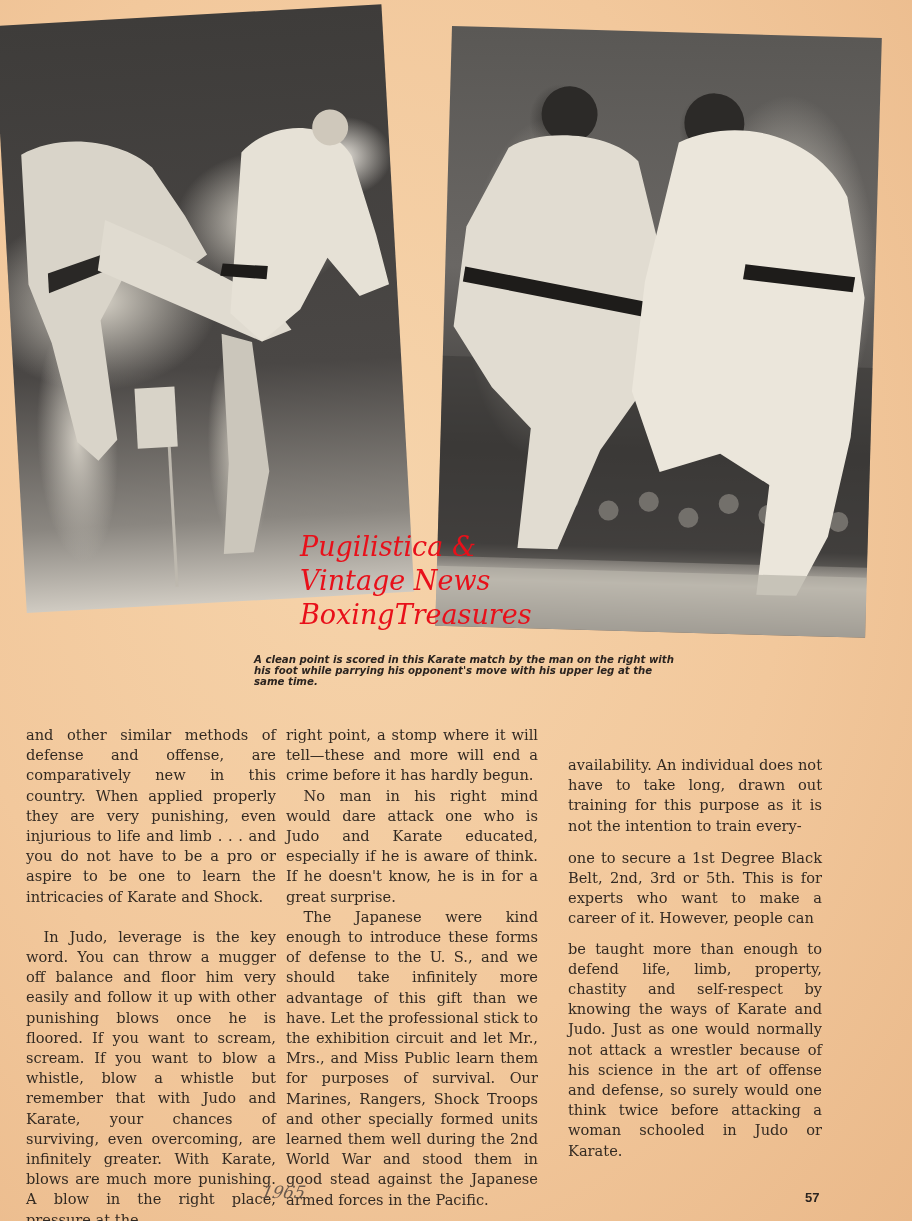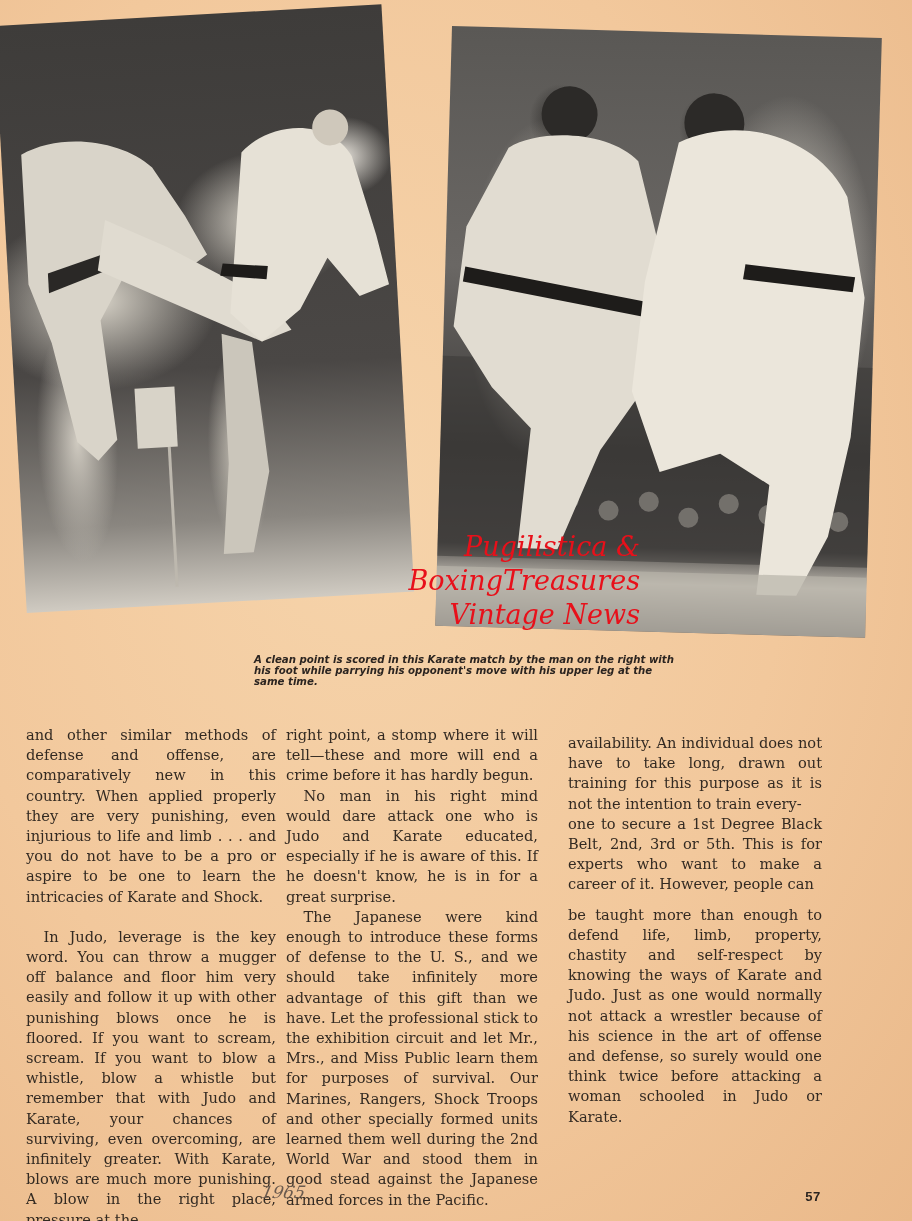--- a/index.html
+++ b/index.html
@@ -41,32 +41,32 @@
     position: absolute; font-size: 14.6px; line-height: 20.2px;
     text-align: justify; color: #332a22;
   }
   .column p { margin: 0; }
   .column p.indent { text-indent: 1.2em; }
   .col1 { left: 26px; top: 725px; width: 250px; }
   .col2 { left: 286px; top: 725px; width: 252px; }
   .col3 { left: 568px; top: 725px; width: 254px; }
   .watermark {
     position: absolute; left: 300px; top: 530px; width: 340px;
-    text-align: right; color: #e8101a;
+    text-align: left; color: #e8101a;
     font-family: "DejaVu Serif", serif; font-style: italic;
     font-size: 27px; line-height: 34px; pointer-events: none;
   }
   .handwritten {
     position: absolute; left: 262px; top: 1182px;
     font-family: "DejaVu Serif", serif; font-style: italic;
     font-size: 17px; color: #6a5a4e; transform: skewX(-12deg);
   }
   .page-number {
     position: absolute; left: 805px; top: 1190px;
-    font-family: Liberation Mono, monospace; font-weight: bold; font-size: 13px; color: #2b2420;
+    font-family: Liberation Sans, sans-serif; font-weight: bold; font-size: 13px; color: #2b2420;
   }
 </style>
 </head>
 <body>
 
 <div class="photo" id="photo-left">
   <svg class="photo-figure" width="388" height="588" viewBox="0 0 388 588">
 
     <path d="M20,130 C60,110 120,120 150,150 L180,200 L200,240 L170,260 L120,250 L90,300 L100,420 L80,440 L60,420 L40,320 L20,260 Z" fill="#d9d4c9"></path>
     <path d="M40,250 L110,230 L100,250 L40,270 Z" fill="#2a2826"></path>
@@ -112,30 +112,30 @@
 
 <div class="caption">A clean point is scored in this Karate match by the man on the right with his foot while parrying his opponent's move with his upper leg at the same time.</div>
 
 <div class="column col1">
   <p>and other similar methods of defense and offense, are comparatively new in this country. When applied properly they are very punishing, even injurious to life and limb . . . and you do not have to be a pro or aspire to be one to learn the intricacies of Karate and Shock.</p>
   <p class="indent" style="margin-top:20px">In Judo, leverage is the key word. You can throw a mugger off balance and floor him very easily and follow it up with other punishing blows once he is floored. If you want to scream, scream. If you want to blow a whistle, blow a whistle but remember that with Judo and Karate, your chances of surviving, even overcoming, are infinitely greater. With Karate, blows are much more punishing. A blow in the right place, pressure at the</p>
 </div>
 
 <div class="column col2">
   <p>right point, a stomp where it will tell—these and more will end a crime before it has hardly begun.</p>
-  <p class="indent">No man in his right mind would dare attack one who is Judo and Karate educated, especially if he is aware of this. If he doesn't know, he is in for a great surprise.</p>
+  <p class="indent">No man in his right mind would dare attack one who is Judo and Karate educated, especially if he is aware of think. If he doesn't know, he is in for a great surprise.</p>
   <p class="indent">The Japanese were kind enough to introduce these forms of defense to the U. S., and we should take infinitely more advantage of this gift than we have. Let the professional stick to the exhibition circuit and let Mr., Mrs., and Miss Public learn them for purposes of survival. Our Marines, Rangers, Shock Troops and other specially formed units learned them well during the 2nd World War and stood them in good stead against the Japanese armed forces in the Pacific.</p>
 </div>
 
 <div class="column col3">
-  <p style="margin-top:8px">availability. An individual does not have to take long, drawn out training for this purpose as it is not the intention to train every-</p>
-  <p style="">one to secure a 1st Degree Black Belt, 2nd, 3rd or 5th. This is for experts who want to make a career of it. However, people can</p>
+  <p style="margin-top:30px">availability. An individual does not have to take long, drawn out training for this purpose as it is not the intention to train every-</p>
+  <p style="margin-top:12px">one to secure a 1st Degree Black Belt, 2nd, 3rd or 5th. This is for experts who want to make a career of it. However, people can</p>
   <p style="margin-top:10px">be taught more than enough to defend life, limb, property, chastity and self-respect by knowing the ways of Karate and Judo. Just as one would normally not attack a wrestler because of his science in the art of offense and defense, so surely would one think twice before attacking a woman schooled in Judo or Karate.</p>
 </div>
 
 <div class="watermark">
   <div>Pugilistica &amp;</div>
+  <div>Vintage News</div>
   <div>BoxingTreasures</div>
-  <div>Vintage News</div>
 </div>
 
 <div class="handwritten">1965</div>
 <div class="page-number">57</div>
 
 </body></html>

